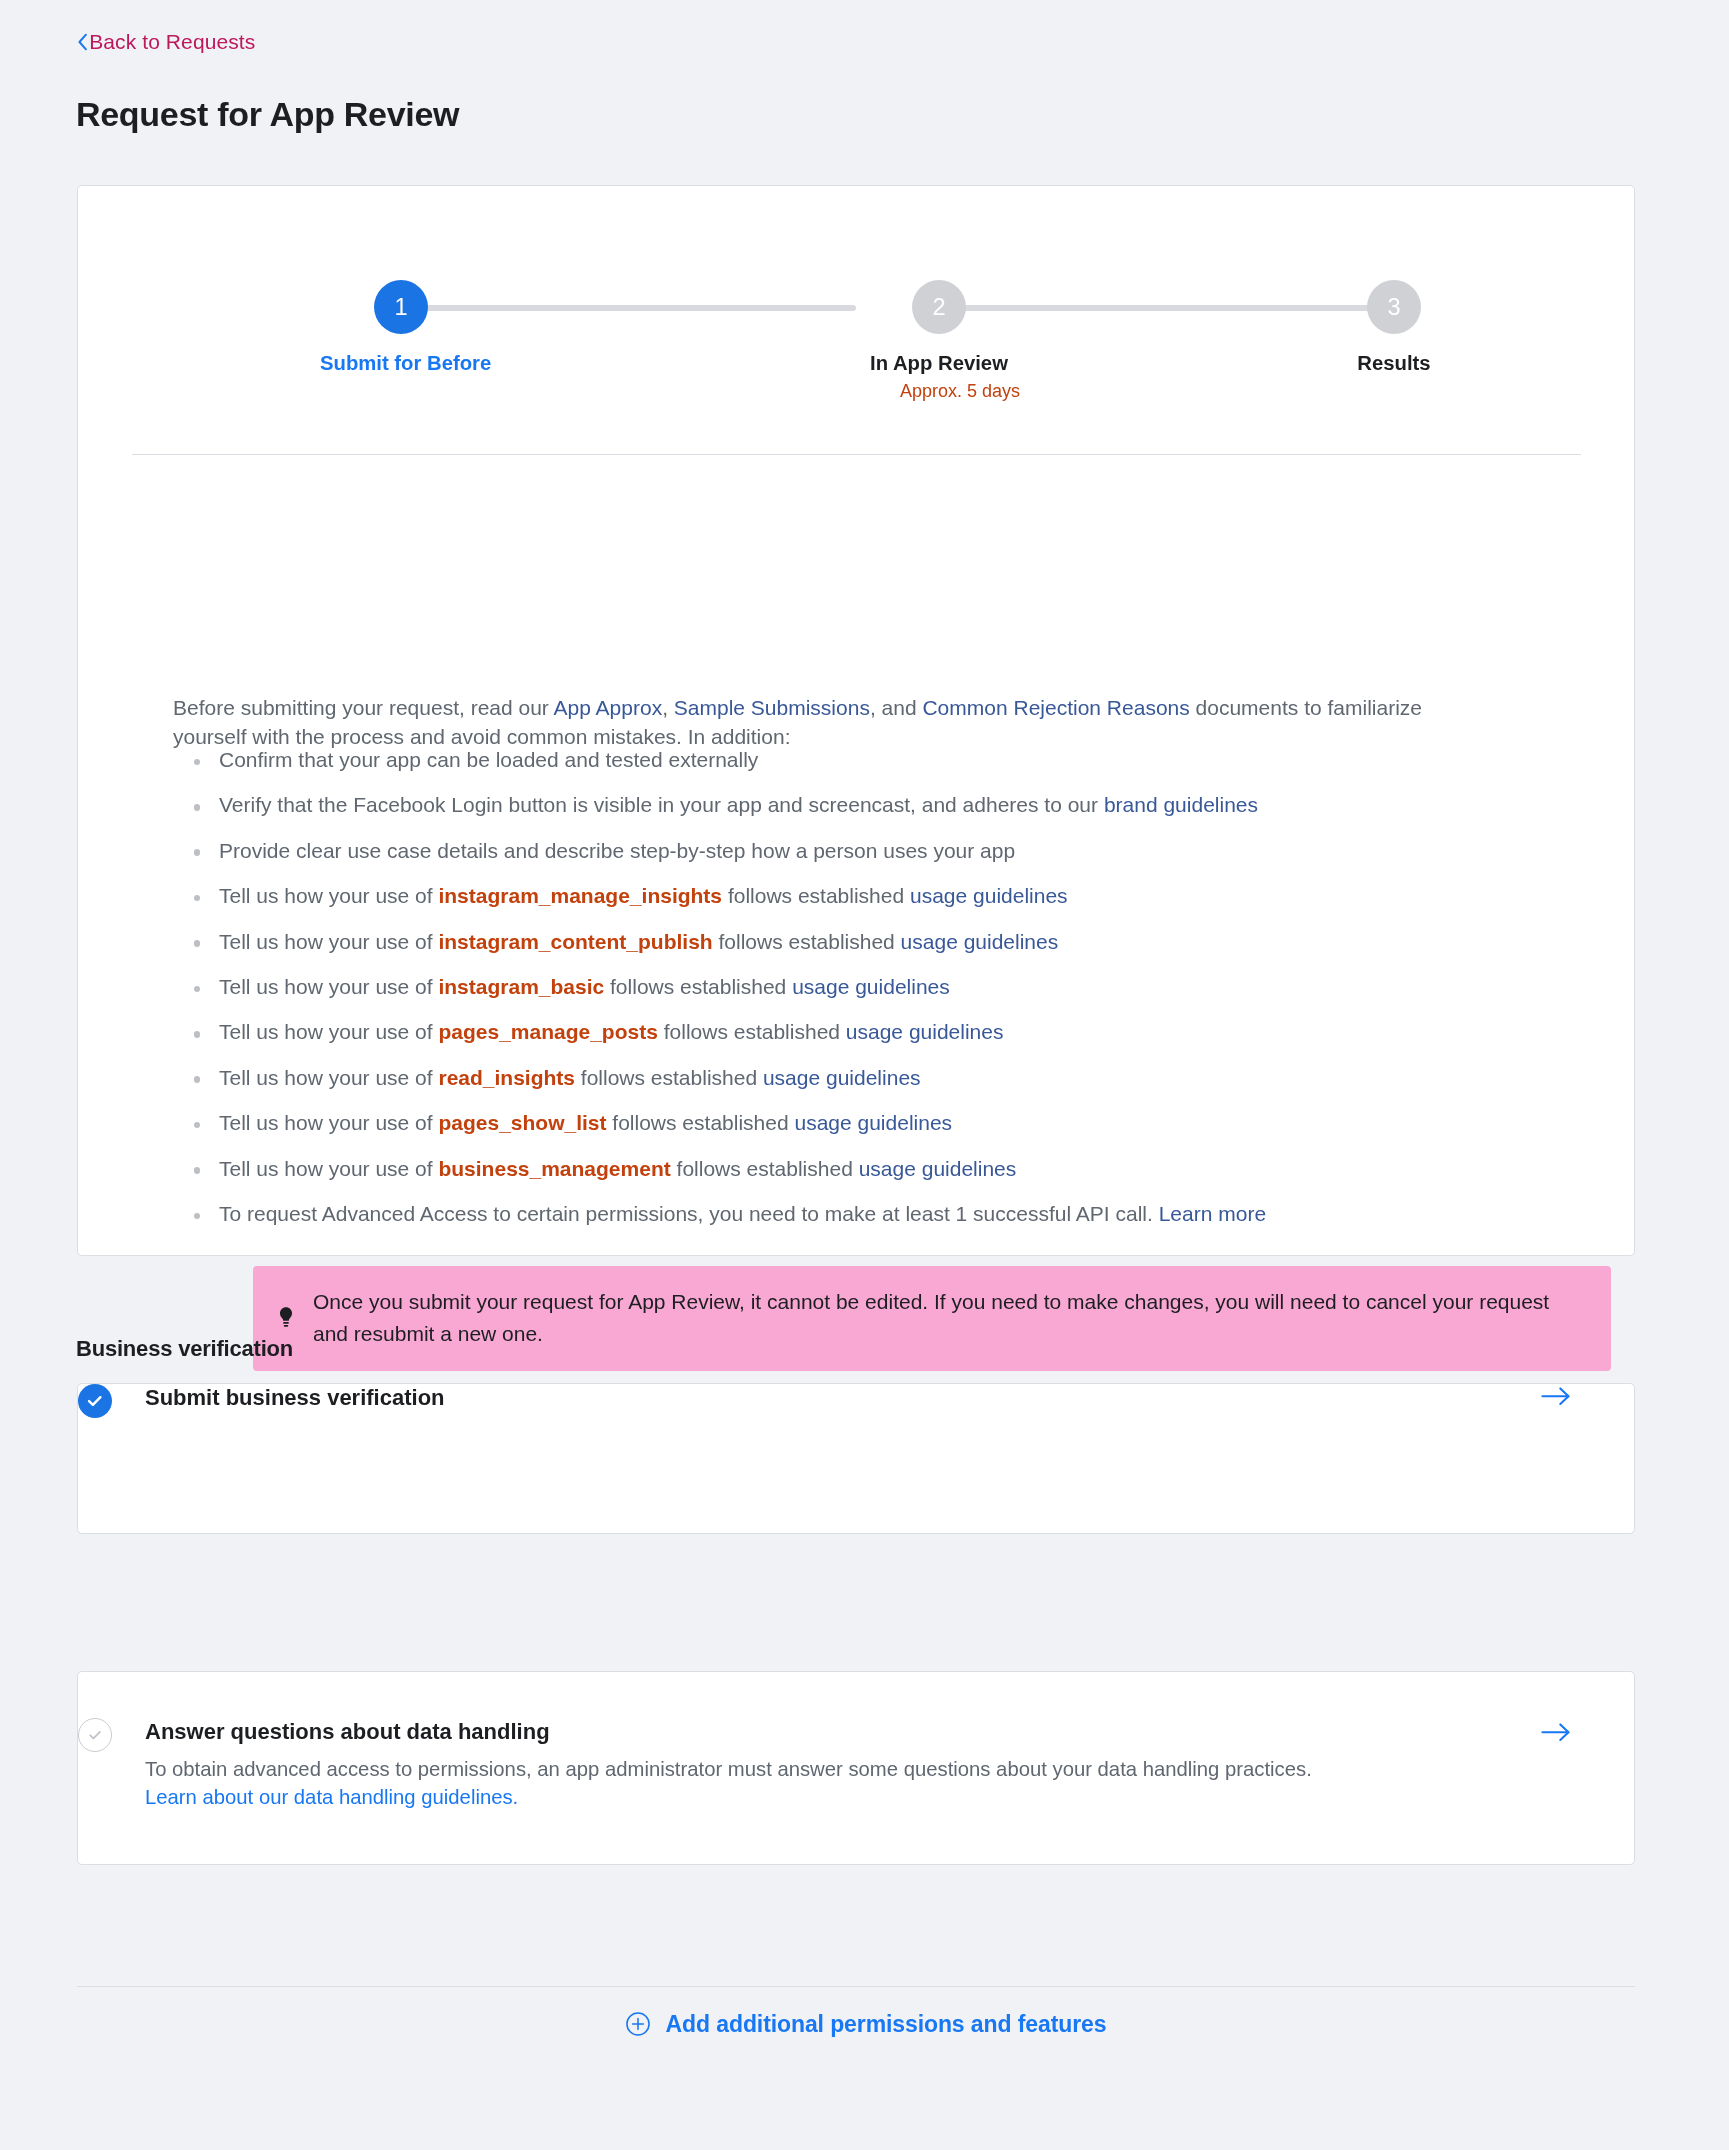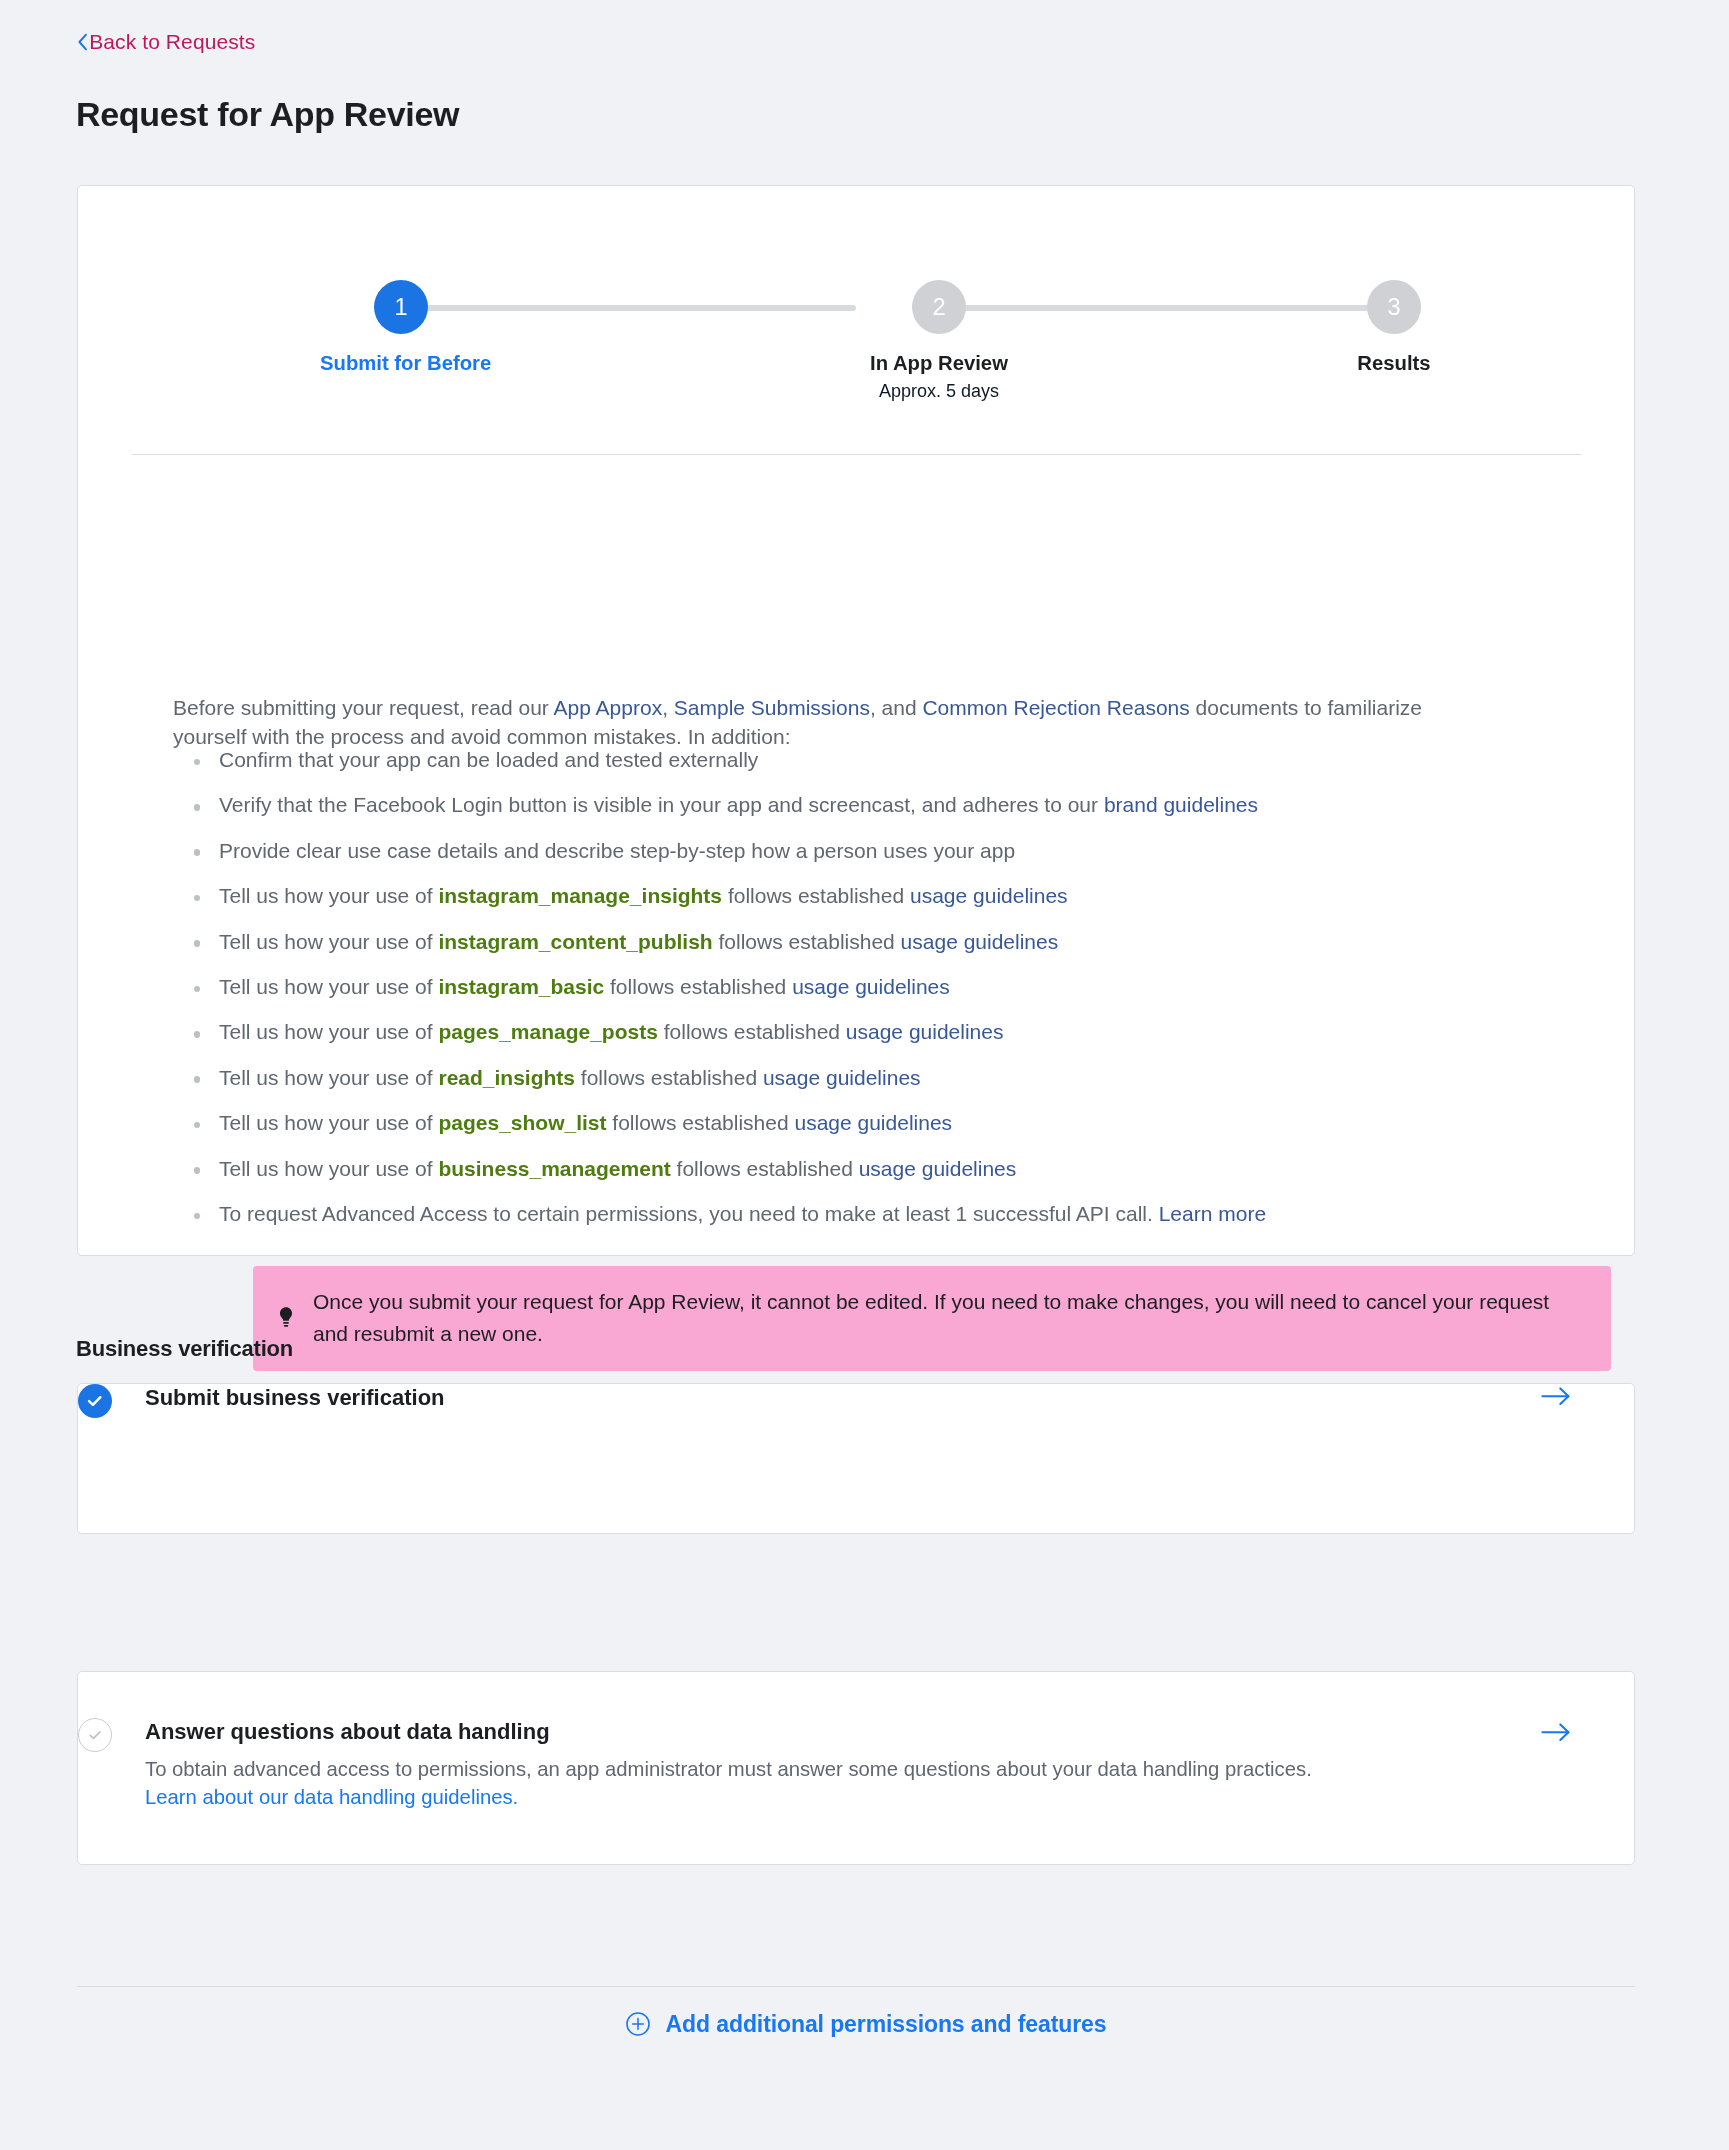--- a/index.html
+++ b/index.html
@@ -124,23 +124,24 @@
     margin-top: 18px;
     font-size: 20.3px;
     font-weight: bold;
     white-space: nowrap;
   }
   .step-label.active { color: #1877f2; }
   .step-label.inactive { color: #1c1e21; }
   .step-sub {
     margin-top: 5.7px;
     font-size: 18px;
-    color: #0f172a;
+    color: #c2410c;
     font-weight: normal;
     white-space: nowrap;
+    text-align: right;
   }
 
   
   .card-divider {
     position: absolute;
     left: 54px;
     top: 268px;
     width: 1449px;
     height: 0.8px;
     background: #dadde1;
@@ -185,21 +186,21 @@
   }
   .bullets li .dot {
     position: absolute;
     left: 19.5px;
     top: 10.6px;
     width: 6.5px;
     height: 6.5px;
     border-radius: 50%;
     background: #bcc0c4;
   }
-  .bullets b { color: #4d7c0f; font-weight: bold; }
+  .bullets b { color: #c2410c; font-weight: bold; }
 
   
   .notice {
     position: absolute;
     left: 175px;
     top: 1080px;
     width: 1358px;
     box-sizing: border-box;
     background: #f9a8d4;
     border-radius: 4.1px;

